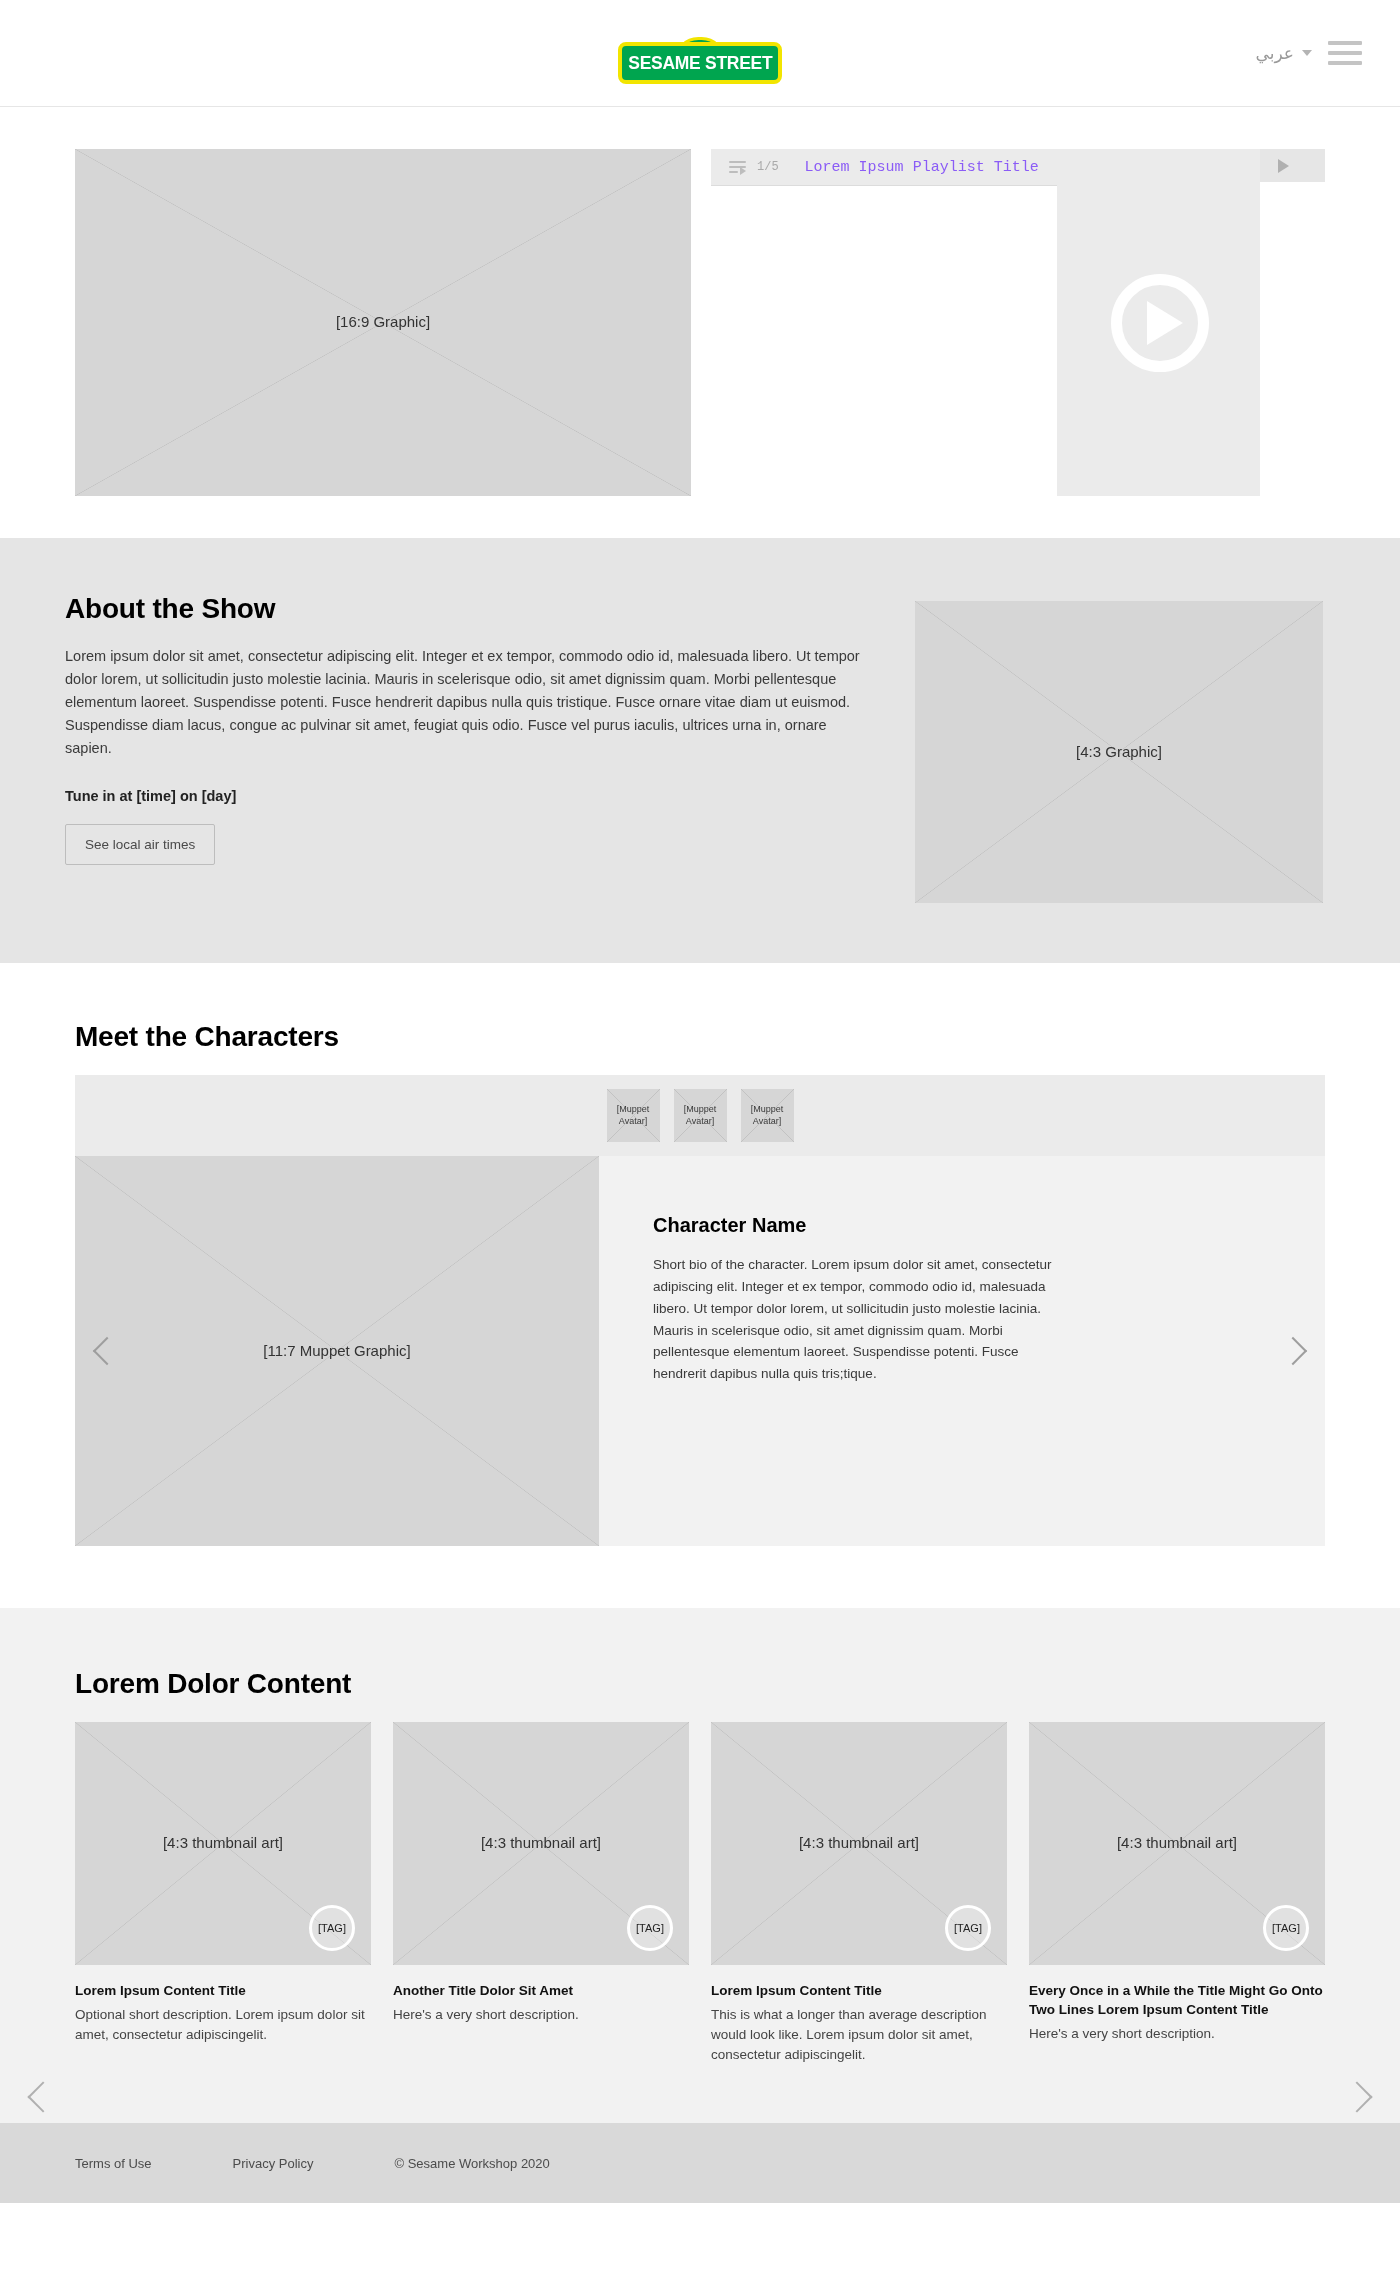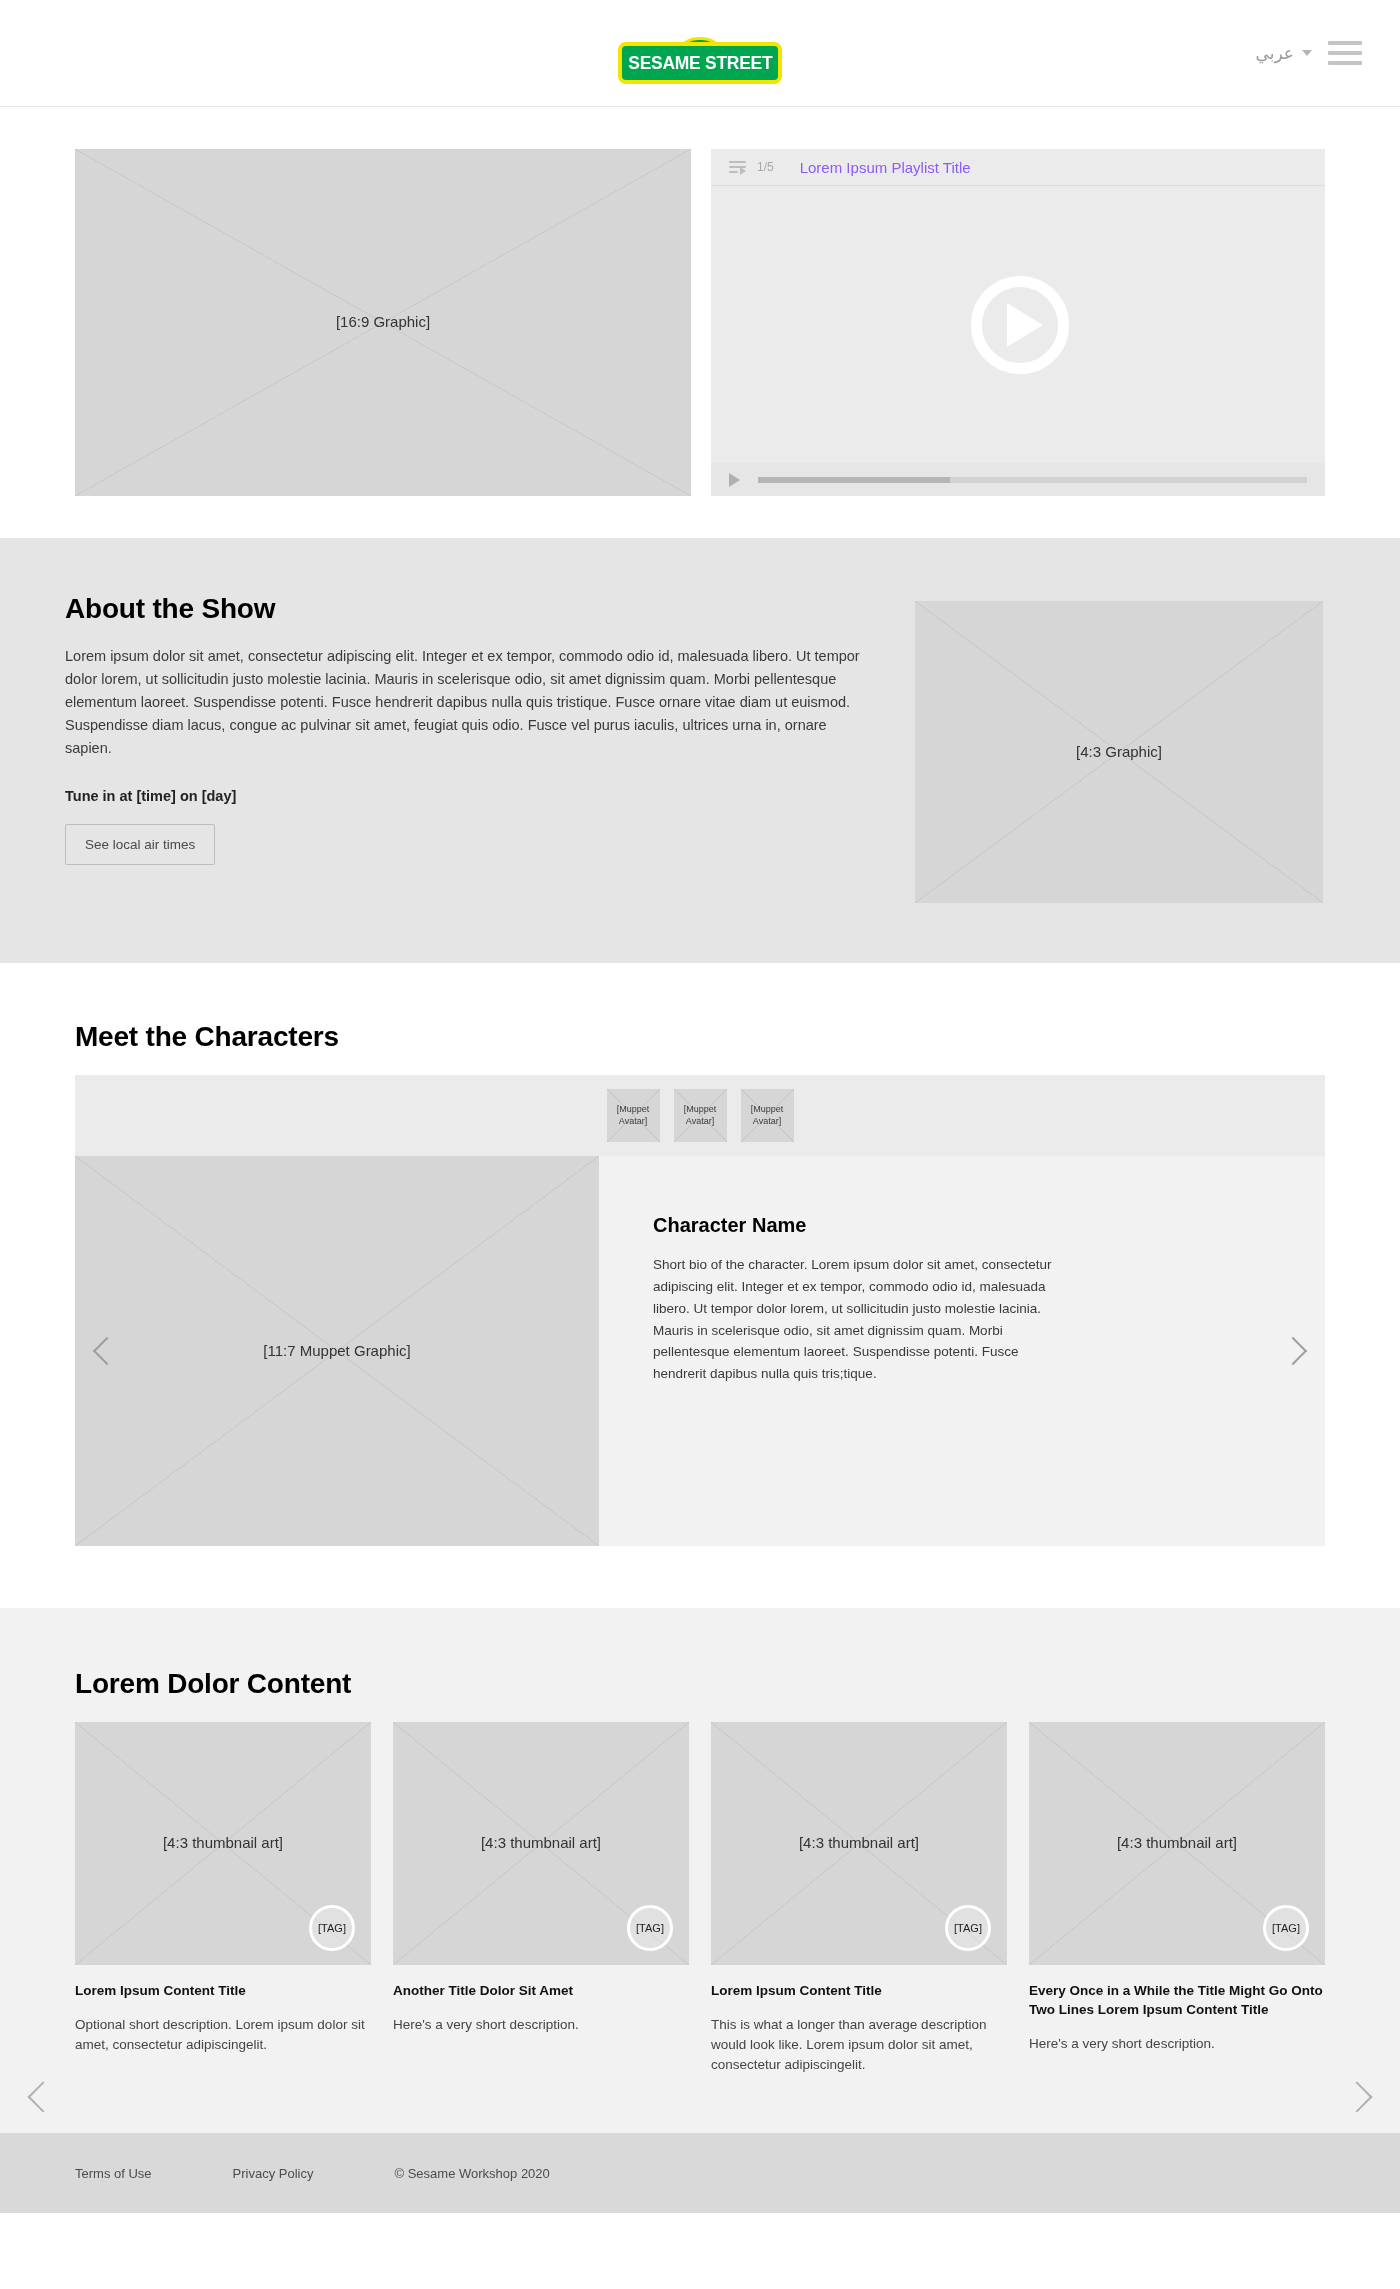--- a/index.html
+++ b/index.html
@@ -134,21 +134,21 @@
   .hamburger i { display: block; height: 4px; background: #c4c4c4; border-radius: 1px; }
 
   
   .hero {
     display: flex;
     gap: 20px;
     padding: 42px 75px 42px 75px;
     background: #fff;
   }
   .hero-left { width: 616px; height: 347px; }
-  .hero-right { flex: 1; display: flex; flex-direction: column; }
+  .hero-right { flex: 1; display: flex; flex-direction: row; font-family: Liberation Mono, monospace; }
   .playlist-bar {
     height: 37px;
     background: #ebebeb;
     border-bottom: 1px solid #dcdcdc;
     display: flex;
     align-items: center;
     padding: 0 18px;
     gap: 11px;
   }
   .playlist-icon { width: 17px; height: 13px; position: relative; }
@@ -307,21 +307,21 @@
     z-index: 3;
   }
   .card-title {
     margin-top: 16px;
     font-size: 13.5px;
     font-weight: bold;
     color: #111;
     line-height: 1.42;
   }
   .card-desc {
-    margin-top: 15px;
+    margin-top: 5px;
     font-size: 13.5px;
     color: #444;
     line-height: 1.48;
   }
   .carousel-arrow {
     position: absolute;
     top: 478px;
     width: 22px; height: 22px;
     border-style: solid;
     border-color: #b0b0b0;

